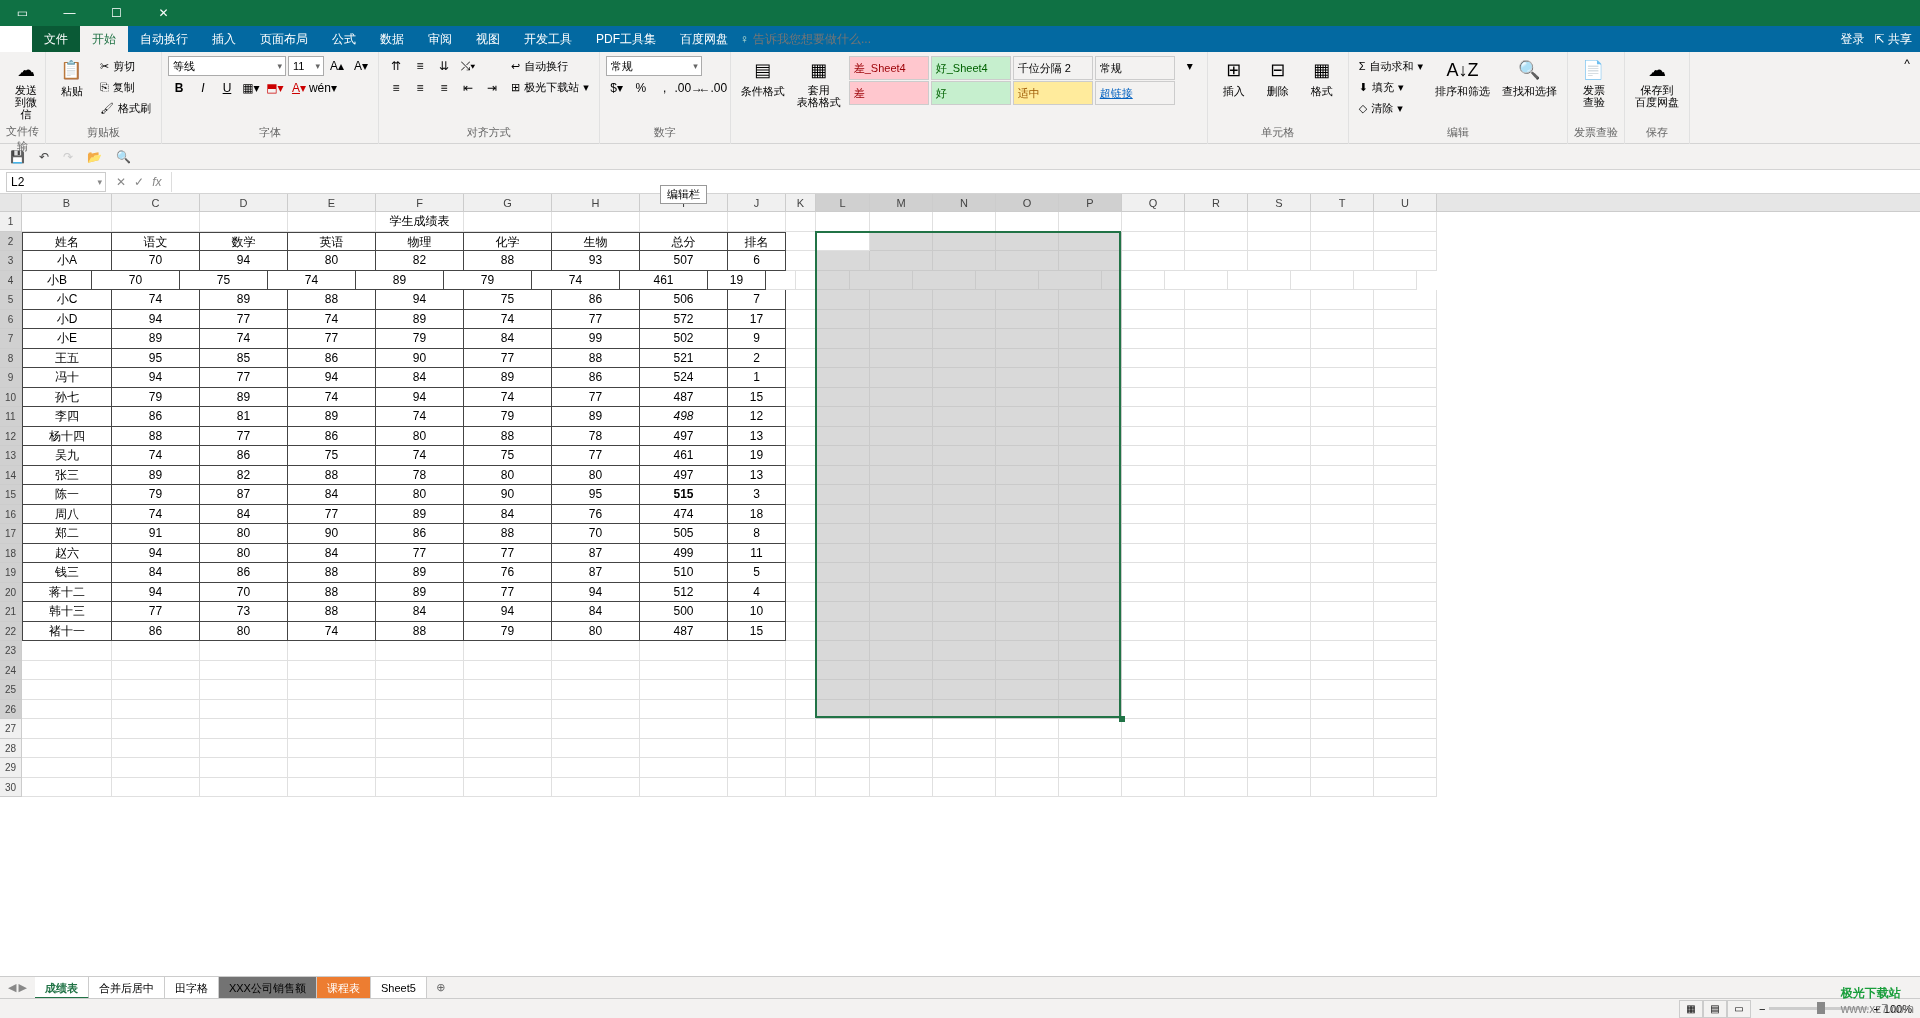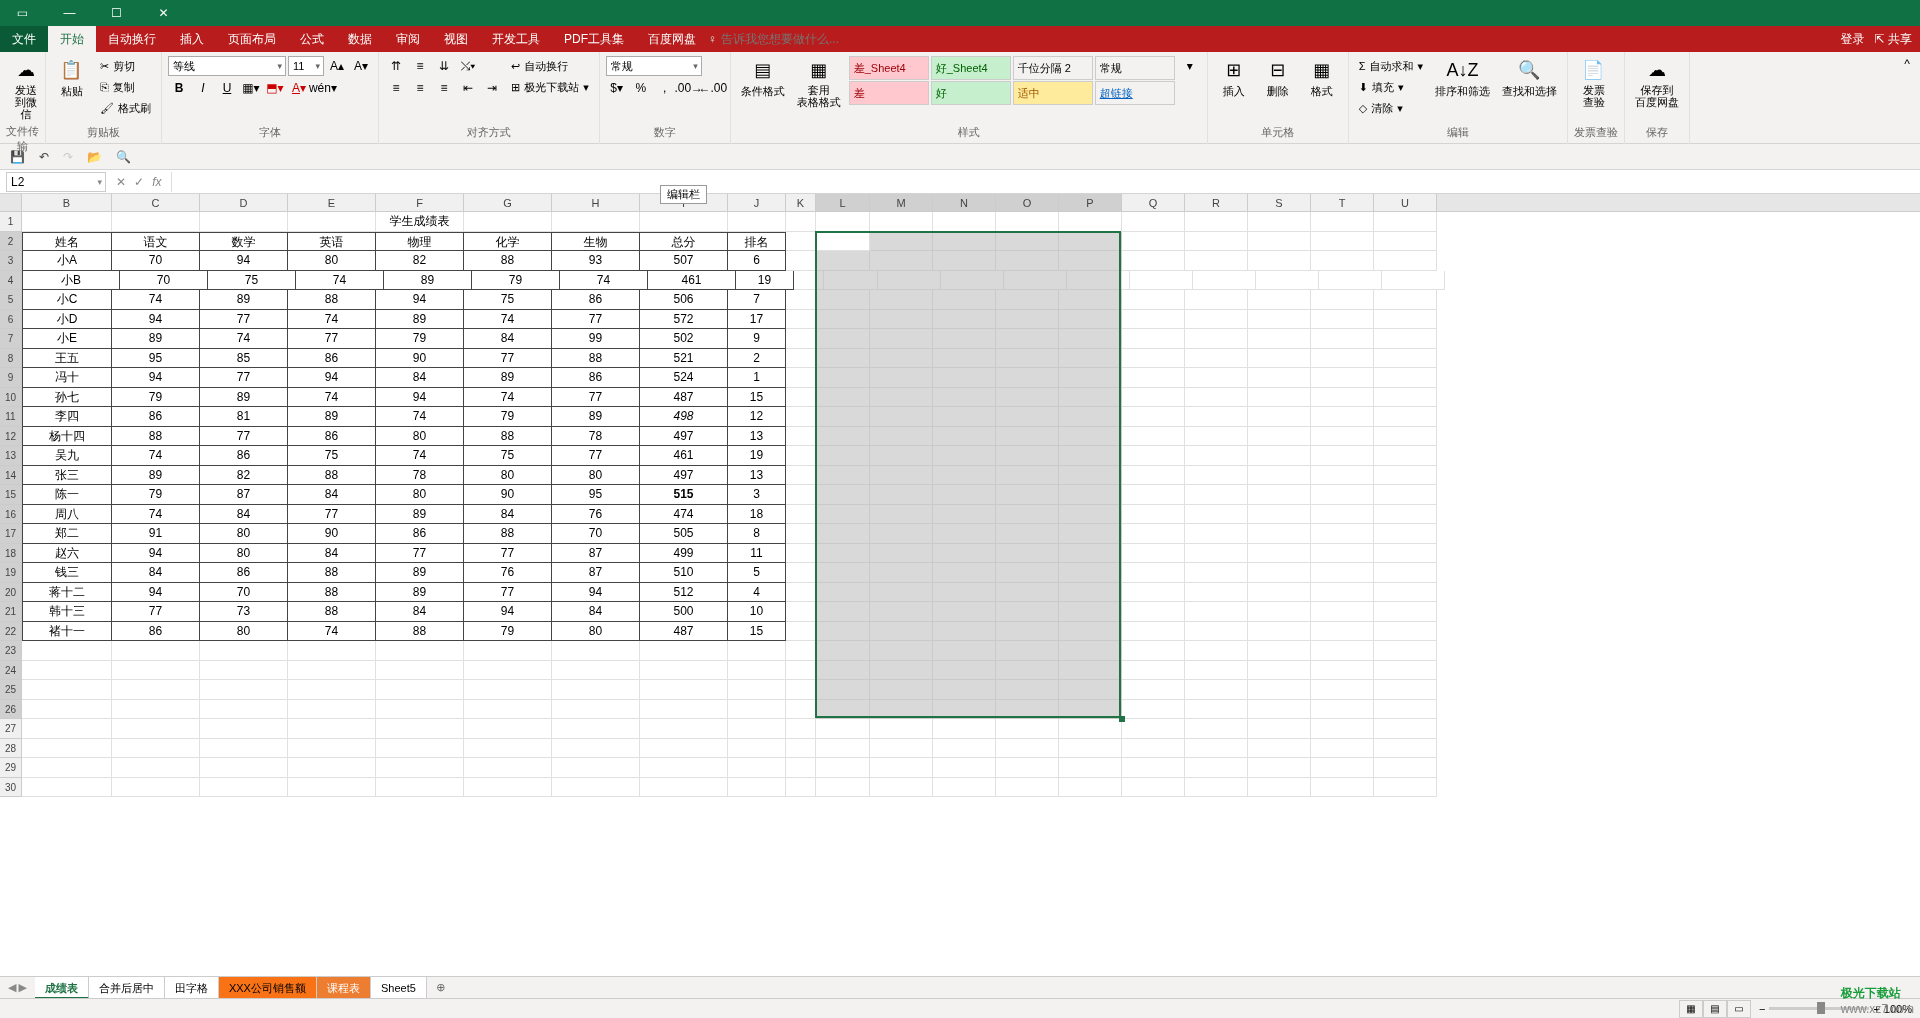--- a/index.html
+++ b/index.html
@@ -1,21 +1,21 @@
 <!DOCTYPE html>
 <html><head>
 <meta charset="utf-8">
 <style>
 *{margin:0;padding:0;box-sizing:border-box;font-family:"Microsoft YaHei","Segoe UI",sans-serif;}
 body{background:#fff;overflow:hidden;width:1920px;height:1018px;position:relative;}
 .titlebar{height:26px;background:#0f7144;color:#fff;display:flex;align-items:center;font-size:12px;}
 .titlebar .center{flex:1;text-align:center;}
 .titlebar .right{display:flex;gap:2px;padding-right:8px;}
 .titlebar .wbtn{width:45px;height:26px;display:flex;align-items:center;justify-content:center;cursor:pointer;}
-.menubar{height:26px;background:#b91c1c;display:flex;align-items:center;font-size:12px;}
+.menubar{height:26px;background:#0369a1;display:flex;align-items:center;font-size:12px;margin-left:32px;}
 .menubar .tab{padding:0 12px;height:26px;line-height:26px;color:#fff;cursor:pointer;}
 .menubar .tab.file{background:#0a5a36;}
 .menubar .tab.active{background:#f3f2f1;color:#217346;}
 .menubar .right{margin-left:auto;display:flex;align-items:center;color:#fff;padding-right:8px;gap:10px;}
 .menubar .tell{display:flex;align-items:center;color:#c8e6d5;gap:4px;}
 .menubar .tell input{background:transparent;border:none;color:#c8e6d5;font-size:12px;width:200px;outline:none;}
 .ribbon{height:92px;background:#f3f2f1;border-bottom:1px solid #d4d4d4;display:flex;font-size:11px;}
 .rgroup{border-right:1px solid #e1e1e1;padding:2px 6px;display:flex;flex-direction:column;height:92px;}
 .rgroup .body{flex:1;display:flex;align-items:flex-start;gap:4px;padding-top:2px;}
 .rgroup .label{text-align:center;font-size:11px;color:#666;padding:2px 0;position:relative;}
@@ -53,21 +53,21 @@
 .cell.dbordL{border-left:1px solid #444;}
 .cell.dbordT{border-top:1px solid #444;}
 .selrange{position:absolute;border:2px solid #217346;pointer-events:none;z-index:5;}
 .selfill{position:absolute;width:6px;height:6px;background:#217346;pointer-events:none;z-index:6;}
 .graysel{position:absolute;background:rgba(180,180,180,0.5);pointer-events:none;z-index:3;}
 .sheettabs{position:absolute;bottom:20px;left:0;right:0;height:22px;background:#f3f2f1;border-top:1px solid #ccc;display:flex;align-items:center;font-size:11px;}
 .navbtns{display:flex;gap:2px;padding:0 8px;color:#888;}
 .sheettab{padding:0 10px;height:22px;line-height:22px;border-right:1px solid #ccc;cursor:pointer;background:#fff;}
 .sheettab.active{background:#fff;border-bottom:2px solid #217346;color:#217346;font-weight:bold;}
 .sheettab.orange{background:#ed7d31;color:#fff;}
-.sheettab.blue{background:#f97316;}
+.sheettab.blue{background:#737373;}
 .addsheet{width:28px;text-align:center;cursor:pointer;color:#666;}
 .statusbar{position:absolute;bottom:0;left:0;right:0;height:20px;background:#f3f2f1;border-top:1px solid #ccc;display:flex;align-items:center;font-size:11px;padding:0 8px;}
 .statusbar .right{margin-left:auto;display:flex;align-items:center;gap:8px;}
 .viewbtns{display:flex;}
 .viewbtn{width:24px;height:18px;border:1px solid #ccc;display:flex;align-items:center;justify-content:center;cursor:pointer;font-size:10px;}
 .zoom{display:flex;align-items:center;gap:4px;}
 .zoomslider{width:100px;height:3px;background:#ccc;position:relative;}
 .zoomslider .thumb{position:absolute;width:8px;height:12px;background:#888;top:-5px;left:48px;}
 .watermark{position:absolute;bottom:2px;right:6px;font-size:12px;color:#888;z-index:100;}
 .watermark .logo{color:#1a9e3c;font-weight:bold;}
@@ -231,21 +231,20 @@
         </div>
         <div class="stylerow">
           <div class="stylecell" style="background:#ffc7ce;color:#9c0006">差</div>
           <div class="stylecell" style="background:#c6efce;color:#006100">好</div>
           <div class="stylecell" style="background:#ffeb9c;color:#9c5700">适中</div>
           <div class="stylecell" style="color:#0563c1;text-decoration:underline">超链接</div>
         </div>
       </div>
       <div class="rbtn">▾</div>
     </div>
-    <div class="label">样式</div>
   </div>
   <div class="rgroup">
     <div class="body">
       <div class="vbtn">
           <span class="icn">⊞</span>
           <span>插入</span>
         </div>
       <div class="vbtn">
           <span class="icn">⊟</span>
           <span>删除</span>
@@ -405,21 +404,21 @@
         <div class="cell" style="width: 63px;"></div>
         <div class="cell" style="width: 63px;"></div>
         <div class="cell" style="width: 63px;"></div>
         <div class="cell" style="width: 63px;"></div>
         <div class="cell" style="width: 63px;"></div>
         <div class="cell" style="width: 63px;"></div>
         <div class="cell" style="width: 63px;"></div>
       </div>
       <div class="gridrow">
         <div class="rowhead sel">4</div>
-        <div class="cell dbord dbordL" style="width: 98px;">小B</div>
+        <div class="cell dbord dbordL" style="width: 70px;">小B</div>
         <div class="cell dbord" style="width: 88px;">70</div>
         <div class="cell dbord" style="width: 88px;">75</div>
         <div class="cell dbord" style="width: 88px;">74</div>
         <div class="cell dbord" style="width: 88px;">89</div>
         <div class="cell dbord" style="width: 88px;">79</div>
         <div class="cell dbord" style="width: 88px;">74</div>
         <div class="cell dbord" style="width: 88px;">461</div>
         <div class="cell dbord" style="width: 58px;">19</div>
         <div class="cell" style="width: 30px;"></div>
         <div class="cell" style="width: 54px;"></div>

